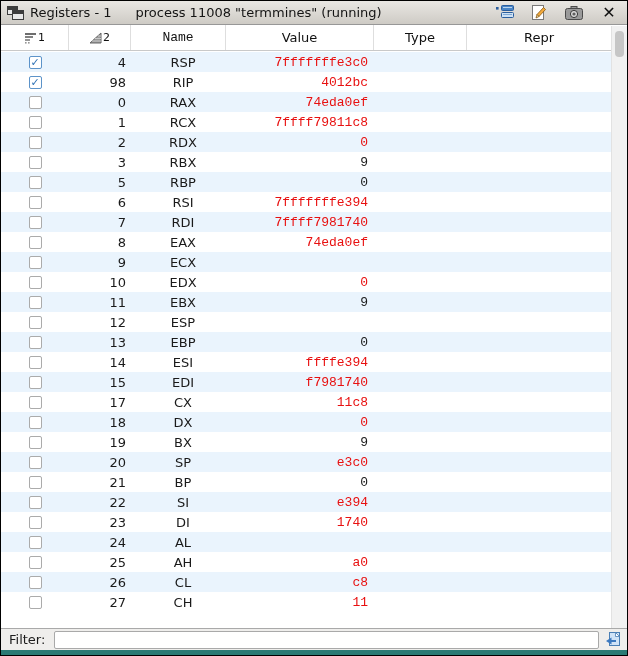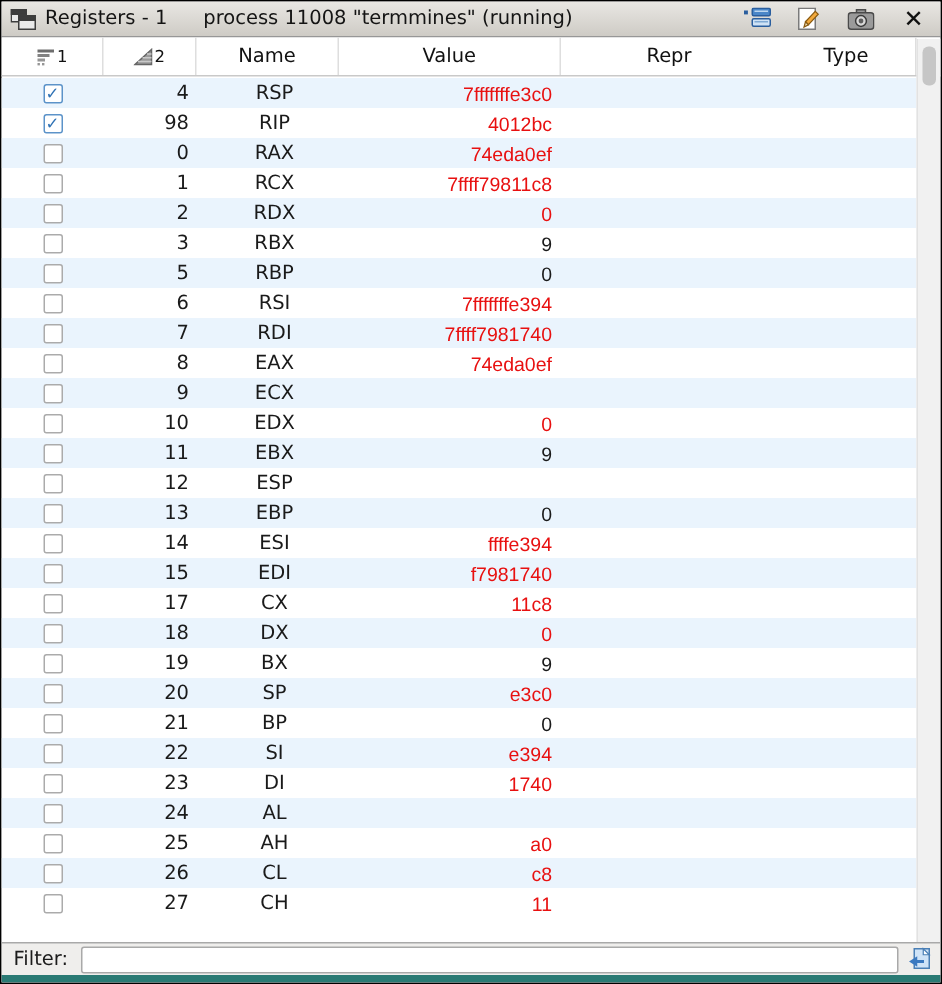--- a/index.html
+++ b/index.html
@@ -20,31 +20,31 @@
   .tb-icons { display:flex; align-items:center; gap:15px; margin-right:2px; }
   .tb-btn { width:20px; height:18px; display:flex; align-items:center; justify-content:center; cursor:default; }
   .close-btn { font-size:16px; font-weight:bold; color:#101010; width:20px; text-align:center; line-height:18px; }
   
   .header { display:flex; height:26px; background:#ffffff; border-bottom:1px solid #c9c9c9; box-sizing:border-box; }
   .hcol {
     display:flex; align-items:center; justify-content:center;
     font-size:13px; color:#111; border-right:1px solid #dedede; box-sizing:border-box; height:100%;
   }
   .hcol .badge { font-size:11px; color:#111; margin-left:1px; }
-  .hc1{width:68px;} .hc2{width:62px;} .hc3{width:95px;} .hc4{width:148px;} .hc5{width:93px;} .hc6{width:144px; border-right:none;}
+  .hc1{width:68px;} .hc2{width:62px;} .hc3{width:95px;font-family:Liberation Mono, monospace;} .hc4{width:148px;} .hc5{width:93px;} .hc6{width:144px; border-right:none;}
   .hscroll-gap{ width:16px; border-right:none; }
   
   .tbody { position:absolute; top:51px; left:0; right:16px; bottom:27px; overflow:hidden; background:#fff; }
   .row { height:20px; display:flex; align-items:center; font-size:13px; color:#1a1a1a; }
   .row:nth-child(odd) { background:var(--stripe,#eaf4fd); }
   .c1{ width:68px; display:flex; justify-content:center; }
   .c2{ width:62px; text-align:right; padding-right:5px; box-sizing:border-box; }
   .c3{ width:95px; padding-left:9px; box-sizing:border-box;text-align:center; }
   .c4{ width:148px; text-align:right; padding-right:6px; box-sizing:border-box;
-       font-family:Liberation Sans, sans-serif; }
+       font-family:Liberation Mono, monospace; }
   .c4.changed { color:var(--changed,#e81010); }
   .c5{ width:93px; } .c6{ flex:1; }
   .checkbox {
     width:13px; height:13px; background:#fff; border:1px solid #ababab; border-radius:2px;
     box-sizing:border-box; font-size:11px; line-height:11px; text-align:center;
     color:var(--accent,#2f72b5); font-weight:bold;
   }
   .checkbox.checked { border-color:#5c93c9; }
   
   .vscroll { position:absolute; top:25px; right:0; width:16px; bottom:27px; background:#f1f1f1; border-left:1px solid #e2e2e2; box-sizing:border-box; }
@@ -124,22 +124,22 @@
       <svg width="13" height="12" viewBox="0 0 13 12">
         <polygon points="1,11 12,11 12,1" fill="#9a9a9a" stroke="#666666"></polygon>
         <line x1="3" y1="9" x2="12" y2="9" stroke="#c9c9c9" stroke-width="1"></line>
         <line x1="6" y1="6.5" x2="12" y2="6.5" stroke="#c9c9c9" stroke-width="1"></line>
         <line x1="9" y1="4" x2="12" y2="4" stroke="#c9c9c9" stroke-width="1"></line>
       </svg>
       <span class="badge">2</span>
     </div>
     <div class="hcol hc3">Name</div>
     <div class="hcol hc4">Value</div>
+    <div class="hcol hc5">Type</div>
     <div class="hcol hc6">Repr</div>
-    <div class="hcol hc5">Type</div>
     <div class="hcol hscroll-gap"></div>
   </div>
 
   <div class="tbody">
       <div class="row">
       <div class="c1">
           <span class="checkbox checked">✓</span>
         </div>
       <div class="c2">4</div>
       <div class="c3">RSP</div>

